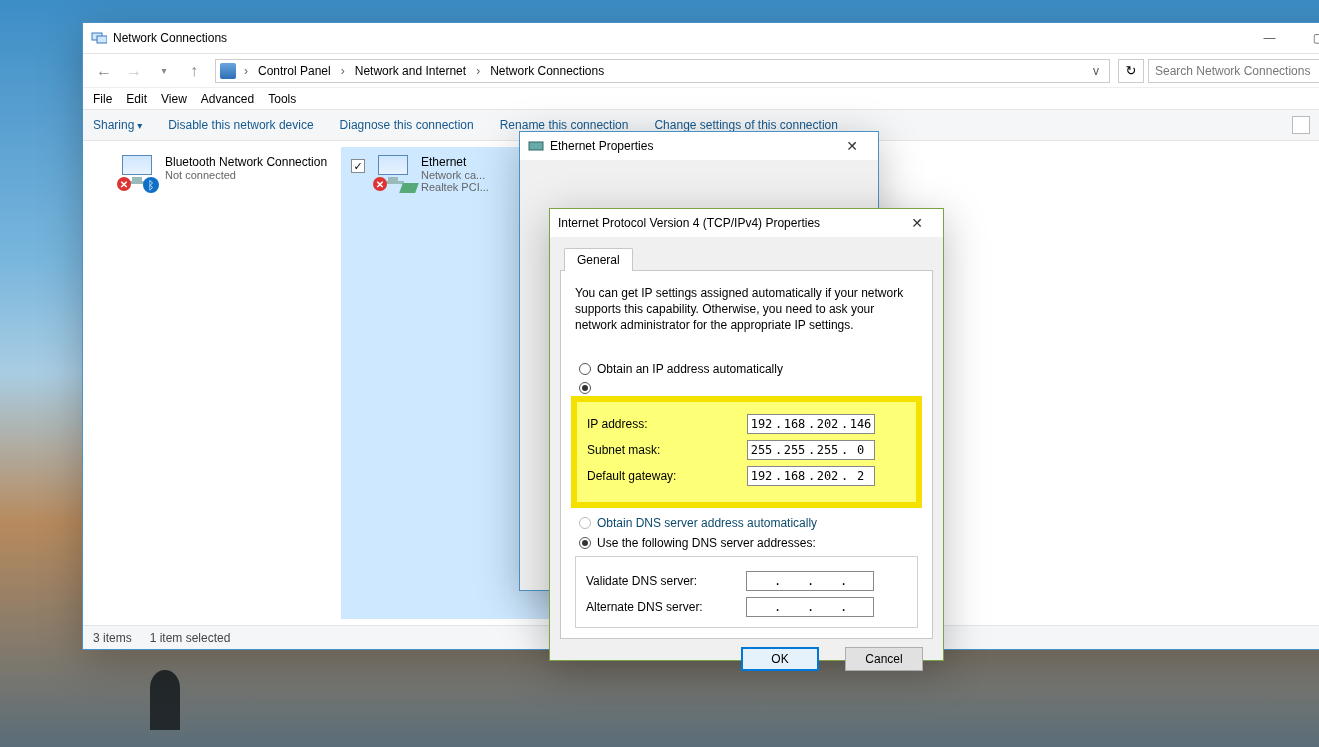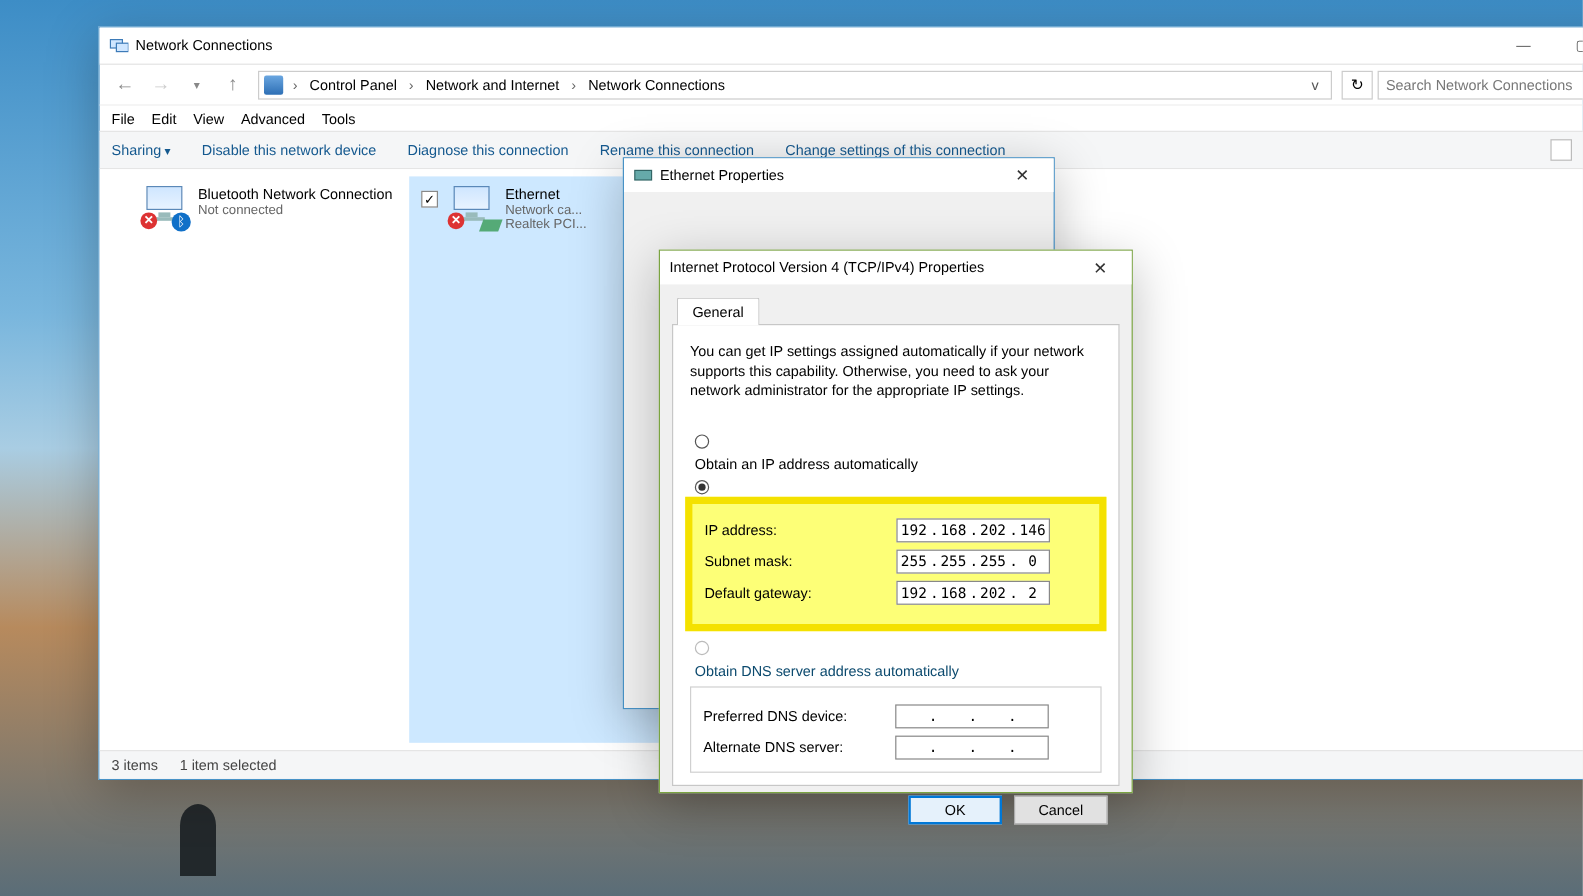--- a/index.html
+++ b/index.html
@@ -59,34 +59,34 @@
   .tab{padding:4px 12px;font-size:12px;border:1px solid #c7c7c7;border-bottom:none;background:#f0f0f0;margin-left:6px;border-radius:2px 2px 0 0;}
   .tab.active{background:#fff;position:relative;top:1px;}
 
   
   #ipv4props{left:549px;top:208px;width:395px;height:453px;background:#f0f0f0;z-index:10;border:1px solid #7aa441;}
   #ipv4props .dlg-body{padding:6px 10px 10px 10px;}
   .tabset2{display:flex;border-bottom:1px solid #c7c7c7;margin-top:4px;}
   .tabset2 .tab{margin-left:4px;}
   .dlg-inner{background:#fff;border:1px solid #c7c7c7;margin-top:-1px;padding:14px 14px 10px 14px;font-size:12px;}
   .dlg-desc{line-height:1.35;margin-bottom:28px;}
-  .radio-row{display:flex;gap:6px;margin:4px 0 6px 4px;font-size:12px;flex-direction:column;}
+  .radio-row{display:flex;align-items:center;gap:6px;margin:4px 0 6px 4px;font-size:12px;}
   .radio{width:12px;height:12px;border:1px solid #555;border-radius:50%;display:inline-flex;align-items:center;justify-content:center;}
   .radio .dot{width:6px;height:6px;border-radius:50%;background:#333;}
   .radio.disabled{border-color:#bbb;}
   .highlight{background:#fdff77;border:6px solid #f4e100;padding:6px 10px 10px 10px;margin:2px -4px 8px -4px;}
   .field-row{display:flex;align-items:center;margin:6px 0;font-size:12px;}
   .field-row label{width:160px;}
   .ipbox{border:1px solid #888;height:20px;width:128px;display:flex;align-items:center;background:#fff;}
   .ipbox span{flex:1;text-align:center;font-family:Consolas,monospace;font-size:12px;}
   .ipbox .dot{flex:0 0 auto;width:6px;text-align:center;}
   .groupbox{border:1px solid #d0d0d0;padding:8px 10px 4px 10px;margin-top:6px;}
   .chkrow{display:flex;align-items:center;gap:6px;font-size:12px;margin:10px 4px;}
   .chkbox{width:13px;height:13px;border:1px solid #555;background:#fff;}
-  .btn-row{display:flex;justify-content:flex-end;gap:10px;padding:8px 10px 0 10px;}
+  .btn-row{display:flex;justify-content:flex-end;gap:26px;padding:8px 10px 0 10px;}
   .btn{min-width:78px;height:24px;border:1px solid #adadad;background:#e1e1e1;font-size:12px;display:inline-flex;align-items:center;justify-content:center;padding:0 10px;}
   .btn.default{border:2px solid #0078d7;background:#e5f1fb;}
 </style>
 </head>
 <body>
 
 <div class="silhouette"></div>
 
 <div id="explorer" class="window">
   <div class="titlebar">
@@ -260,24 +260,30 @@
               <span class="dot">.</span>
             <span>2</span>
           </div>
         </div>
       </div>
 
       <div class="radio-row" style="color:#0c4a6e;">
         <span class="radio disabled"></span>
         <span>Obtain DNS server address automatically</span>
       </div>
+      <div class="radio-row">
+        <span class="radio">
+            <span class="dot"></span>
+          </span>
+        <span>Use the following DNS server addresses:</span>
+      </div>
 
       <div class="groupbox">
         <div class="field-row">
-          <label>Preferred DNS device:</label>
+          <label>Validate DNS server:</label>
           <div class="ipbox">
             <span></span>
               <span class="dot">.</span>
             <span></span>
               <span class="dot">.</span>
             <span></span>
               <span class="dot">.</span>
             <span></span>
           </div>
         </div>

